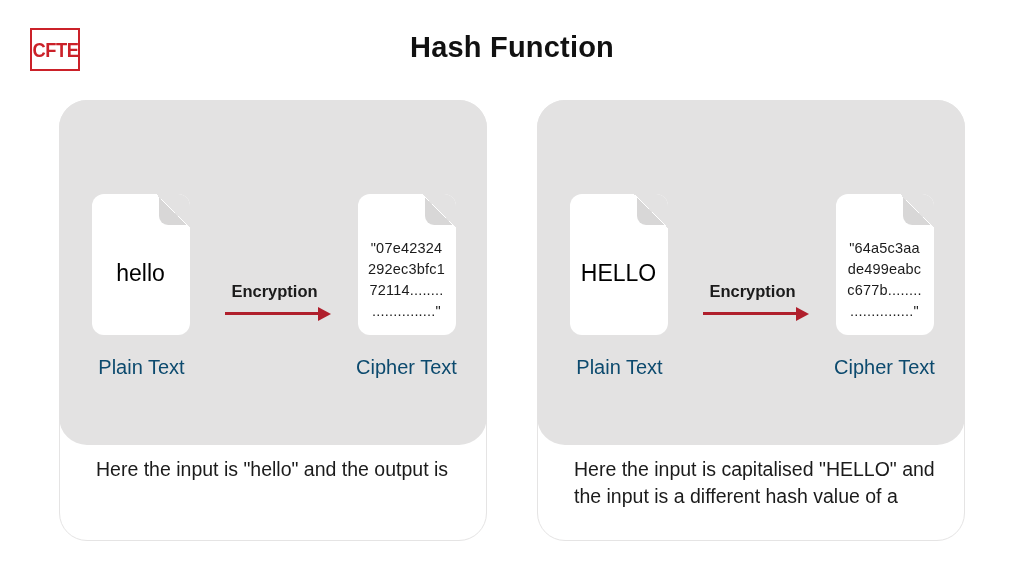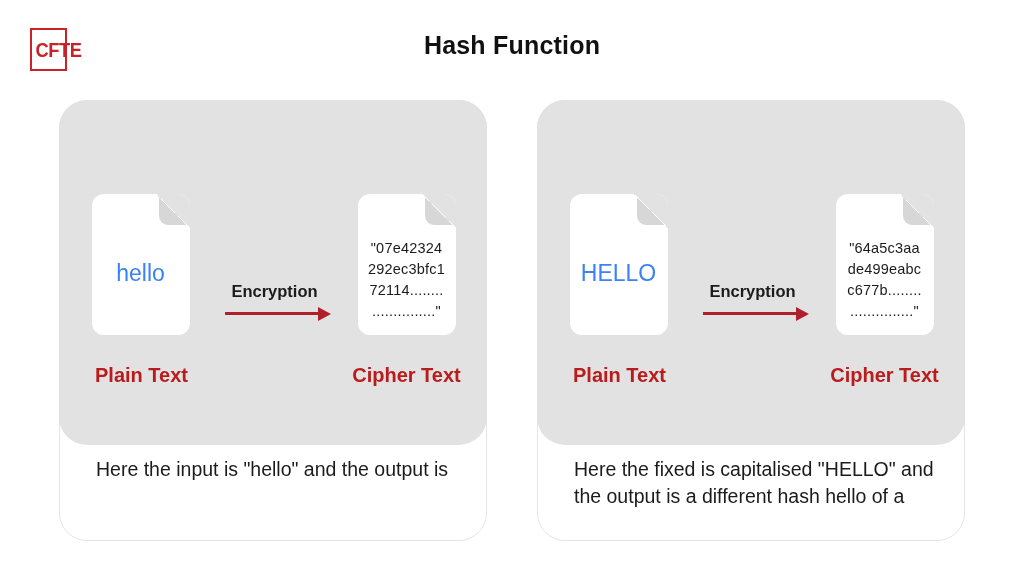--- a/index.html
+++ b/index.html
@@ -8,34 +8,34 @@
     background: #ffffff;
     font-family: "Liberation Sans", sans-serif;
     color: #1b1b1b;
     position: relative;
     overflow: hidden;
   }
 
   
   .logo {
     position: absolute; left: 30px; top: 28px;
-    width: 37px; height: 43px;
+    width: 50px; height: 43px;
     border: 2.5px solid var(--logo-red, #cb2129);
     box-sizing: border-box;
-    display: flex; align-items: center; 
+    display: flex; align-items: center; justify-content: center;
   }
   .logo span {
     font-weight: 700; font-size: 21px; color: var(--logo-red, #cb2129);
     letter-spacing: -0.5px; transform: scaleX(0.87);
     white-space: nowrap;
   }
   .title {
     position: absolute; left: 0; top: 31px; width: 100%;
     margin: 0; text-align: center;
-    font-size: 25px; font-weight: 700; color: #111;
+    font-size: 29px; font-weight: 700; color: #111;
     letter-spacing: 0.2px;
   }
 
   
   .card {
     position: absolute; top: 100px;
     width: 428px; height: 441px;
     background: #ffffff;
     border: 1.5px solid #e5e4e4;
     border-radius: 28px;
@@ -70,21 +70,21 @@
     position: absolute; top: 3px; right: 3px;
     width: 28px; height: 28px;
     background: linear-gradient(to bottom left, rgba(0,0,0,0) 51%, #d8d7d7 51%);
     border-bottom-left-radius: 9px;
   }
 
   .doc-text {
     position: absolute; inset: 0;
     display: flex; align-items: center; justify-content: center;
     padding-top: 19px; box-sizing: border-box;
-    font-size: 23px; color: #3b82f6; border-radius: 10px;
+    font-size: 23px; color: #000000; border-radius: 10px;
   }
   .cipher-lines {
     position: absolute; left: -6px; right: -6px; top: 44px;
     text-align: center;
     font-size: 14.5px; line-height: 21px;
     color: #1b1b1b; letter-spacing: 0.2px;
     white-space: nowrap;
   }
 
   
@@ -102,24 +102,24 @@
   .arrow-head {
     position: absolute; right: 0; top: 0;
     width: 0; height: 0;
     border-left: 13px solid var(--accent-red, #b01f2c);
     border-top: 7px solid transparent;
     border-bottom: 7px solid transparent;
   }
 
   
   .doc-label {
-    position: absolute; top: 264px;
+    position: absolute; top: 256px;
     transform: translateX(-50%);
-    font-size: 20px; font-weight: 700; white-space: nowrap;
-    color: #b91c1c;
+    font-size: 20px; font-weight: 400; white-space: nowrap;
+    color: #0c4a6e;
   }
   .label-plain  { left: 83px; }
   .label-cipher { left: 348px; }
 
   
   .caption {
     position: absolute; left: 36px; top: 355px;
     font-size: 19.5px; line-height: 26.5px;
     color: #1b1b1b;
   }
@@ -187,16 +187,16 @@
         <div>"64a5c3aa</div>
         <div>de499eabc</div>
         <div>c677b........</div>
         <div>..............."</div>
       </div>
     </div>
     <div class="doc-label label-plain">Plain Text</div>
     <div class="doc-label label-cipher">Cipher Text</div>
   </div>
   <div class="caption">
-    <div>Here the fixed is capitalised "HELLO" and</div>
-    <div>the output is a different hash hello of a</div>
+    <div>Here the input is capitalised "HELLO" and</div>
+    <div>the input is a different hash value of a</div>
   </div>
 </section>
 
 </body></html>

